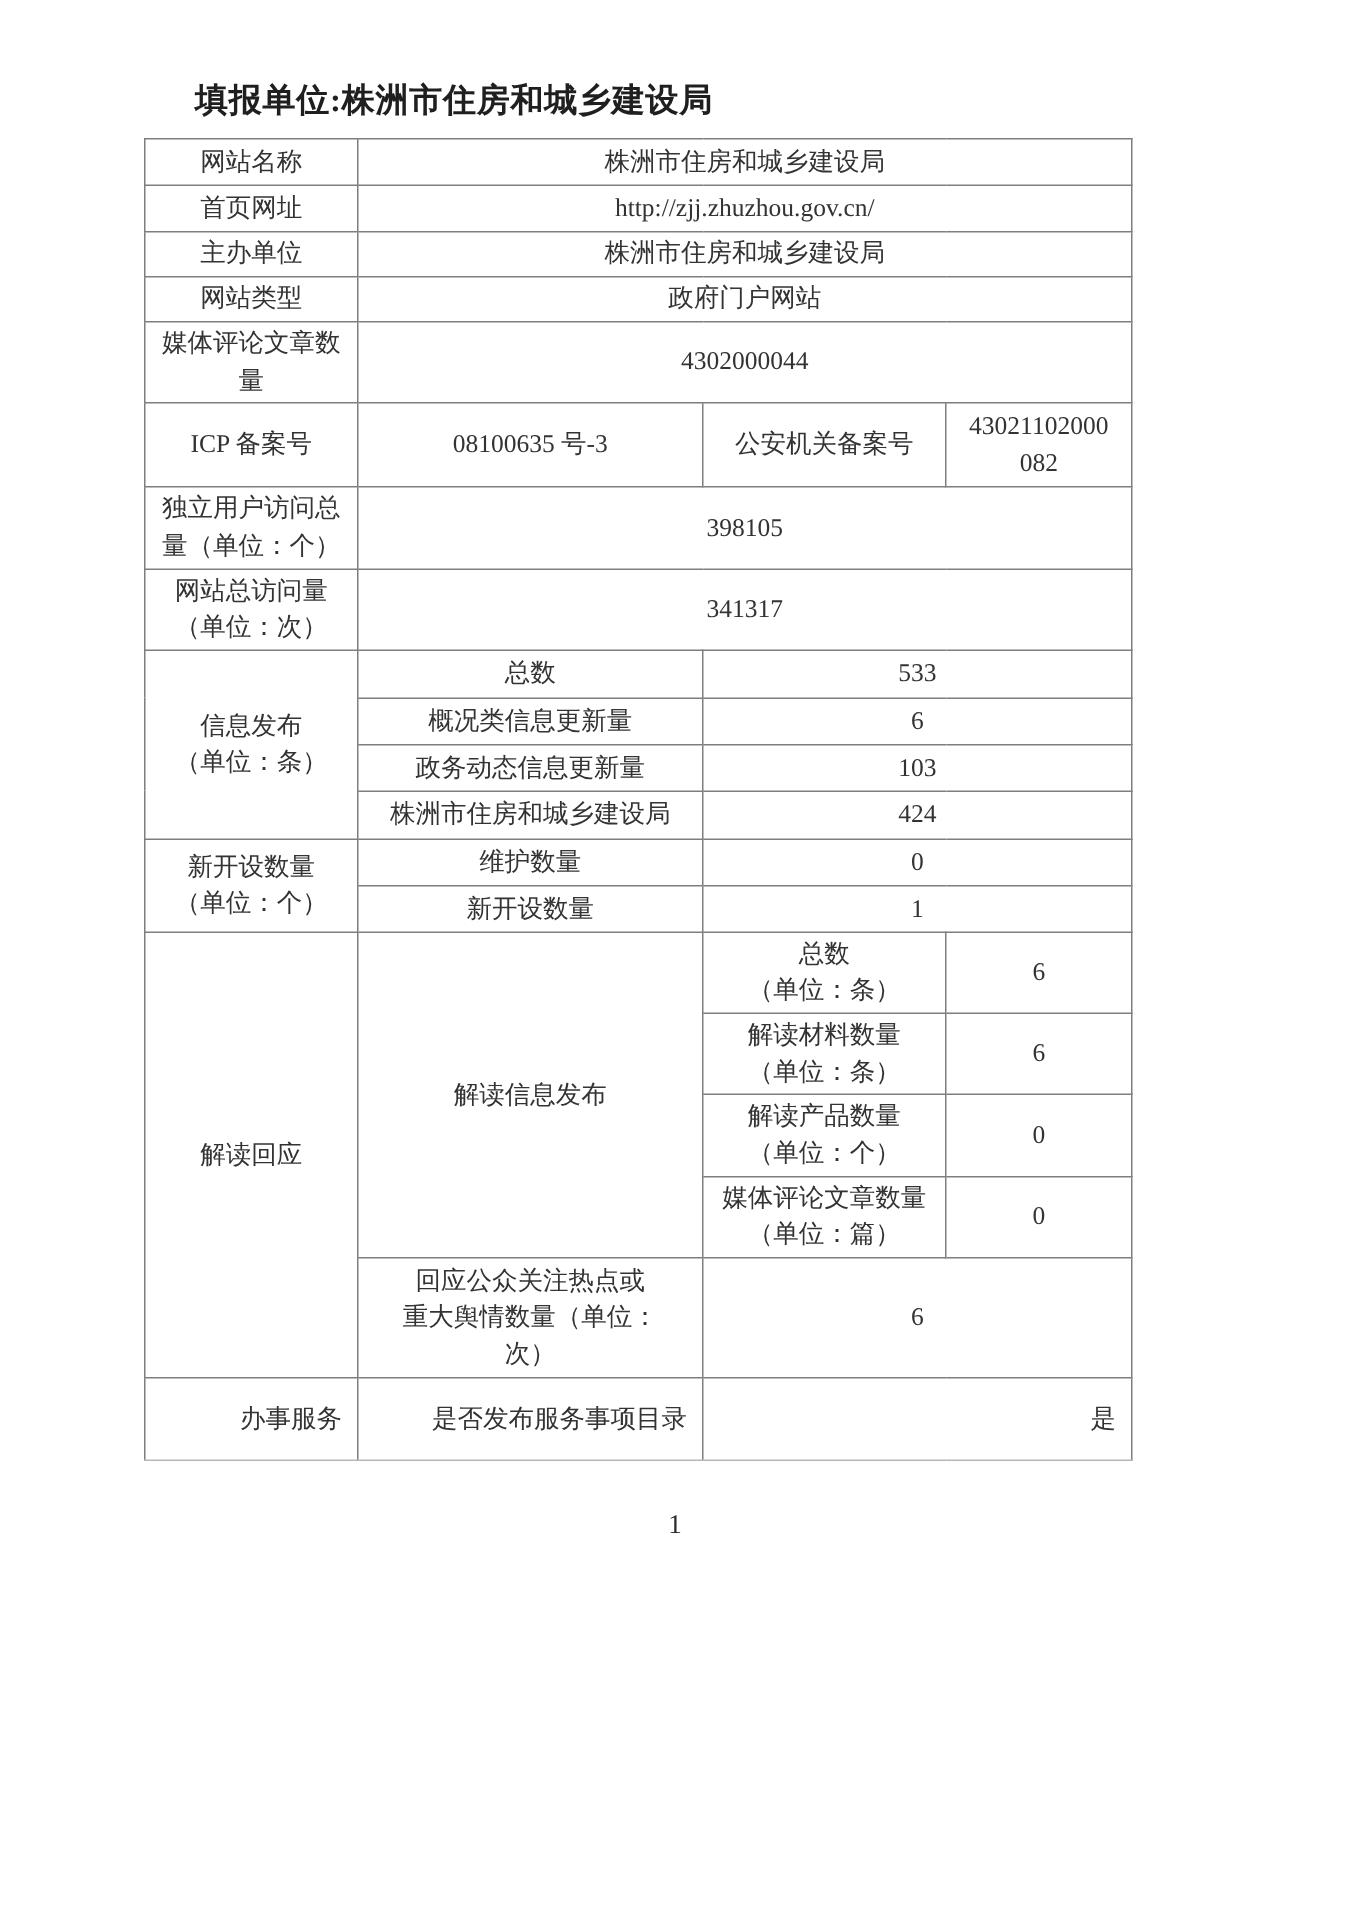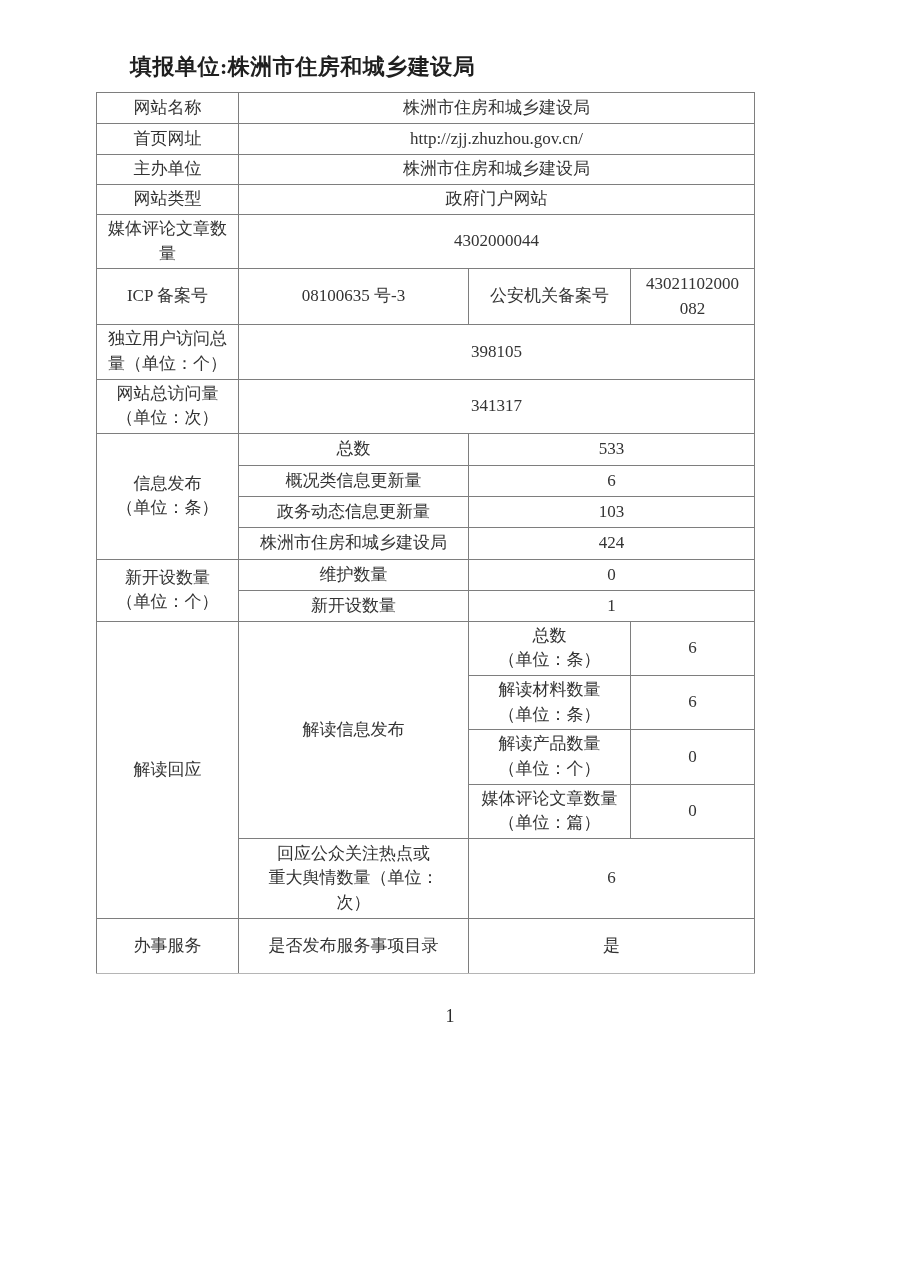--- a/index.html
+++ b/index.html
@@ -52,20 +52,21 @@
     white-space: pre-line;
     word-break: break-all;
     overflow: hidden;
   }
   td.cell-bottom {
     vertical-align: bottom;
     padding-bottom: 6px;
   }
   tr.cut-row td {
     border-bottom: 1px solid #b5b5b5;
+    text-align: right;
   }
   .page-number {
     margin-top: 32px;
     text-align: center;
     font-size: 18px;
     color: #2b2b2b;
   }
 </style>
 </head>
 <body>

